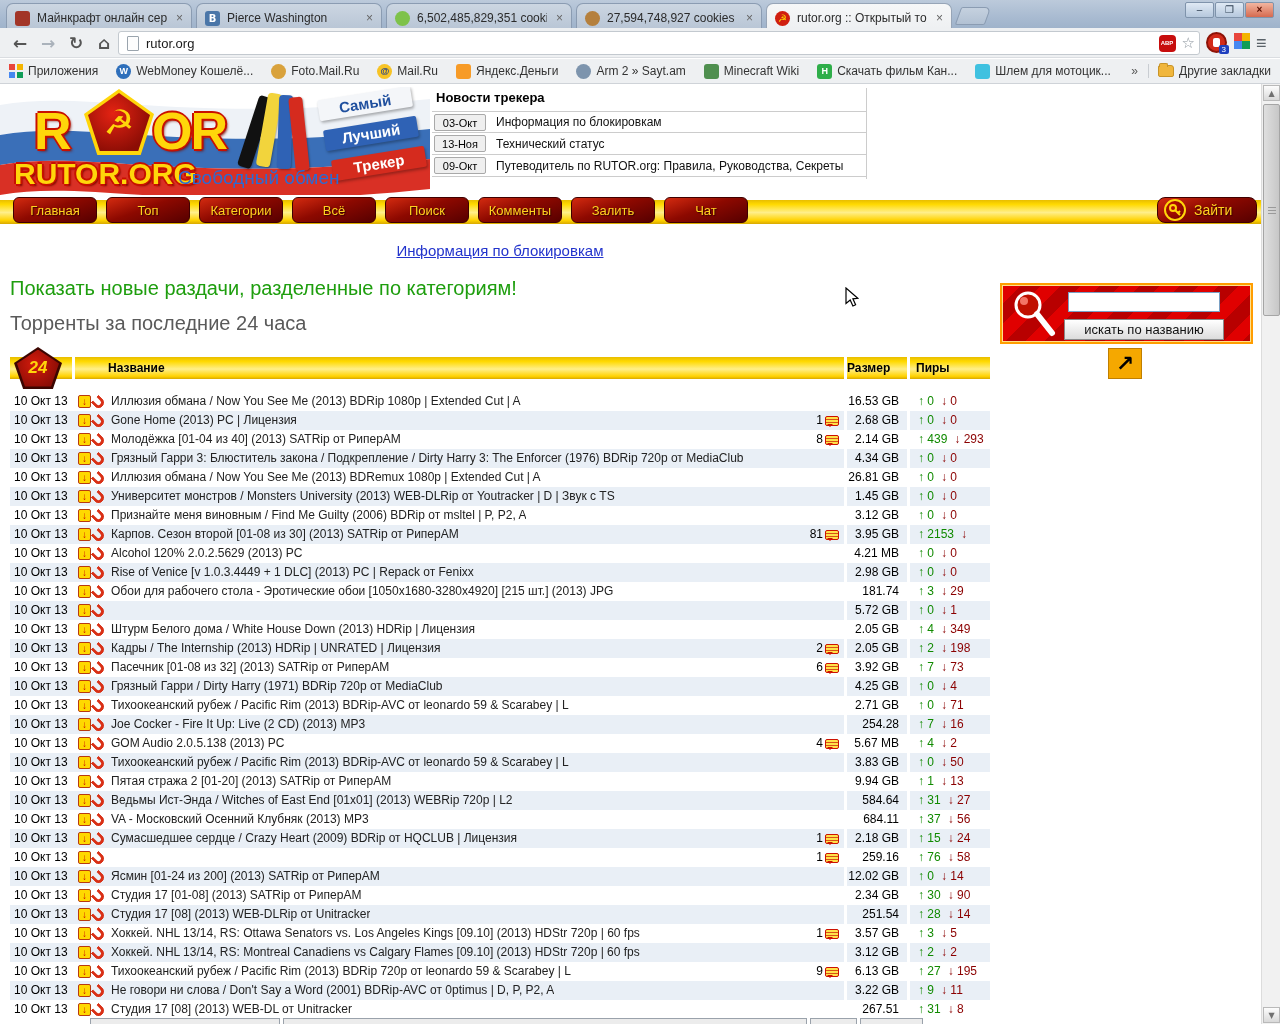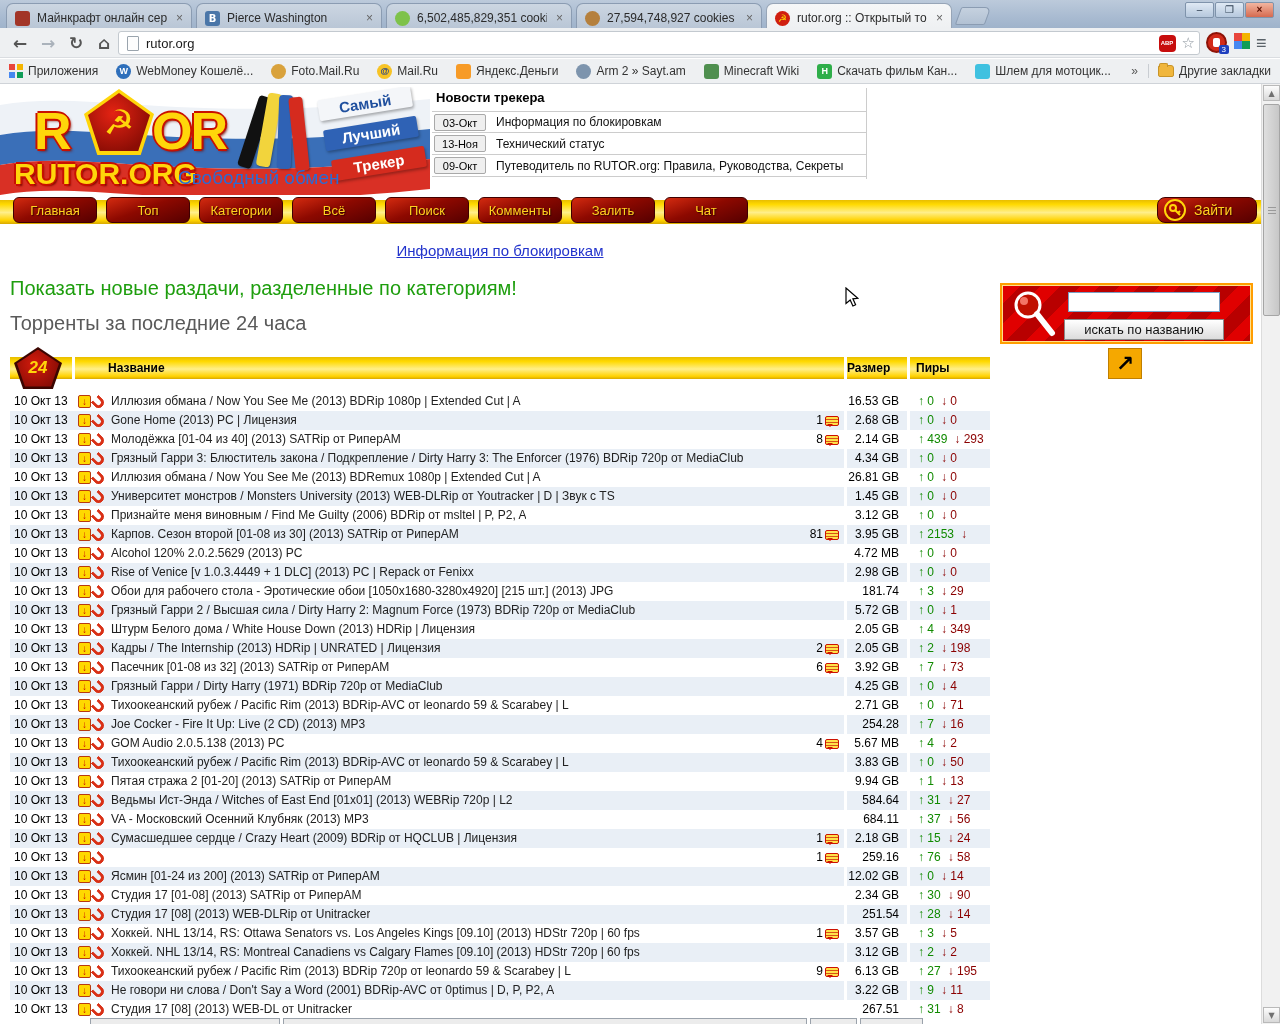--- a/index.html
+++ b/index.html
@@ -466,21 +466,21 @@
             <div class="cell c-size">3.95 GB</div>
             <div class="cell c-peers"><span class="up">↑ 2153</span><span class="dn">↓ 1264</span></div>
           </div>
           <div class="trow">
             <div class="cell c-main">
               <span class="tdate">10 Окт 13</span>
               <span class="dl-ico">↓</span>
               <span class="mag-ico"></span>
               <a class="ttitle">Alcohol 120% 2.0.2.5629 (2013) PC</a>
             </div>
-            <div class="cell c-size">4.72 MB</div>
+            <div class="cell c-size">4.21 MB</div>
             <div class="cell c-peers"><span class="up">↑ 0</span><span class="dn">↓ 0</span></div>
           </div>
           <div class="trow alt">
             <div class="cell c-main">
               <span class="tdate">10 Окт 13</span>
               <span class="dl-ico">↓</span>
               <span class="mag-ico"></span>
               <a class="ttitle">Rise of Venice [v 1.0.3.4449 + 1 DLC] (2013) PC | Repack от Fenixx</a>
             </div>
             <div class="cell c-size">2.98 GB</div>
@@ -494,21 +494,20 @@
               <a class="ttitle">Обои для рабочего стола - Эротические обои [1050x1680-3280x4920] [215 шт.] (2013) JPG</a>
             </div>
             <div class="cell c-size">181.74 MB</div>
             <div class="cell c-peers"><span class="up">↑ 3</span><span class="dn">↓ 29</span></div>
           </div>
           <div class="trow alt">
             <div class="cell c-main">
               <span class="tdate">10 Окт 13</span>
               <span class="dl-ico">↓</span>
               <span class="mag-ico"></span>
-              <a class="ttitle">Грязный Гарри 2 / Высшая сила / Dirty Harry 2: Magnum Force (1973) BDRip 720p от MediaClub</a>
             </div>
             <div class="cell c-size">5.72 GB</div>
             <div class="cell c-peers"><span class="up">↑ 0</span><span class="dn">↓ 1</span></div>
           </div>
           <div class="trow">
             <div class="cell c-main">
               <span class="tdate">10 Окт 13</span>
               <span class="dl-ico">↓</span>
               <span class="mag-ico"></span>
               <a class="ttitle">Штурм Белого дома / White House Down (2013) HDRip | Лицензия</a>

